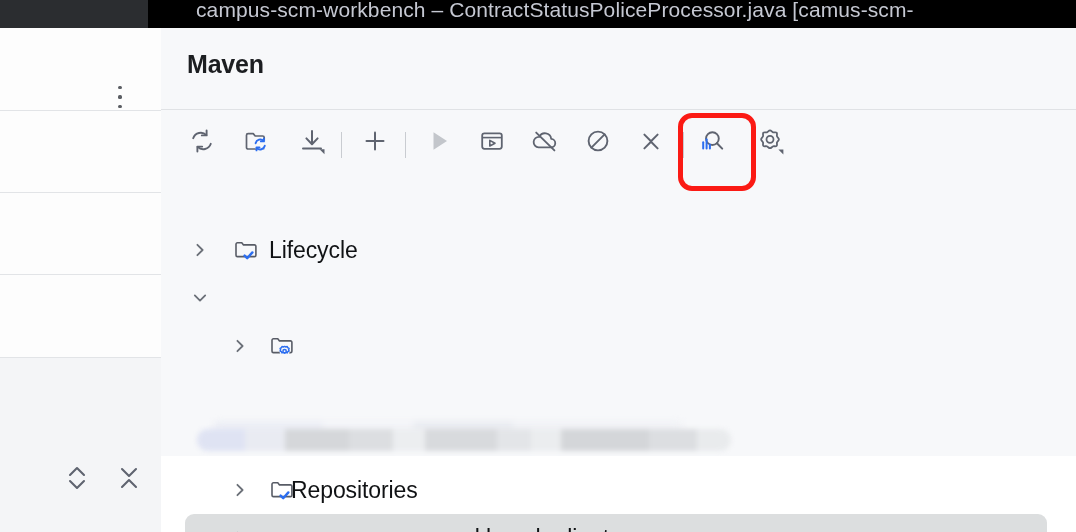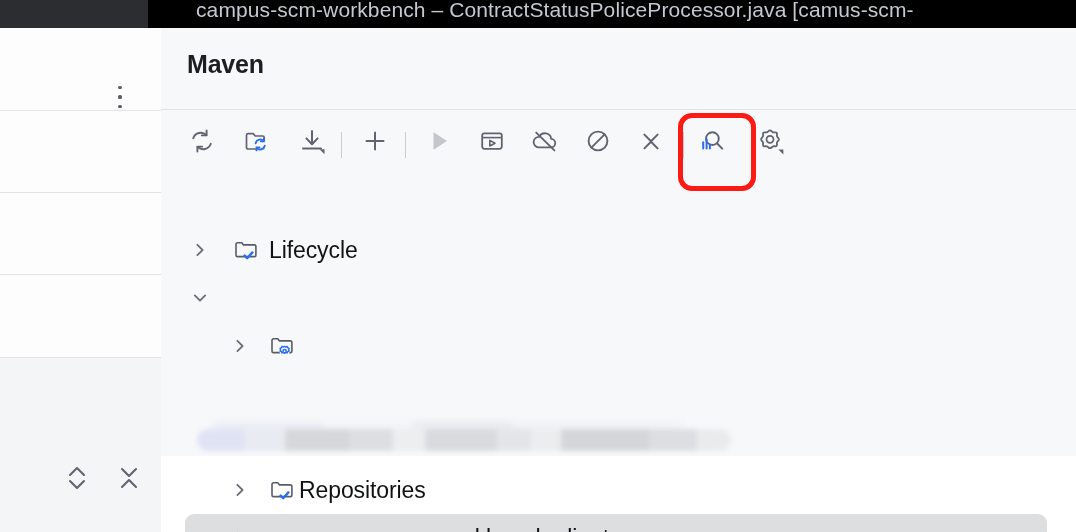--- a/index.html
+++ b/index.html
@@ -392,21 +392,21 @@
           <svg width="16" height="16" viewBox="0 0 16 16">
             <path d="M5.4 2.8 L10.6 8 L5.4 13.2" fill="none" stroke="#6b7078" stroke-width="1.8" stroke-linecap="round" stroke-linejoin="round"></path>
           </svg>
         </span>
         <span class="tw-icon" style="left:108px">
           <svg width="26" height="26" viewBox="0 0 26 26">
             <path d="M3 7.2a1.4 1.4 0 0 1 1.4-1.4h4.4l1.7 2.1h11a1.4 1.4 0 0 1 1.4 1.4v8.9a1.4 1.4 0 0 1-1.4 1.4H4.4A1.4 1.4 0 0 1 3 18.2z" fill="none" stroke="#585c66" stroke-width="1.6" stroke-linejoin="round"></path>
             <path d="M11.6 18.6 L14.2 21.2 L19.4 15.4" fill="none" stroke="#2c6ef0" stroke-width="2.4" stroke-linecap="round" stroke-linejoin="round"></path>
           </svg>
         </span>
-        <span class="tw-label" style="left:138px">Repositories</span>
+        <span class="tw-label" style="left:130px">Repositories</span>
       </div>
 
       <div class="tree-row" style="top:338px">
         <span class="tw-arrow" style="left:68px">
           <svg width="16" height="16" viewBox="0 0 16 16">
             <path d="M5.4 2.8 L10.6 8 L5.4 13.2" fill="none" stroke="#6b7078" stroke-width="1.8" stroke-linecap="round" stroke-linejoin="round"></path>
           </svg>
         </span>
         <span class="tw-icon" style="left:104px">
           <svg width="28" height="28" viewBox="0 0 28 28">

